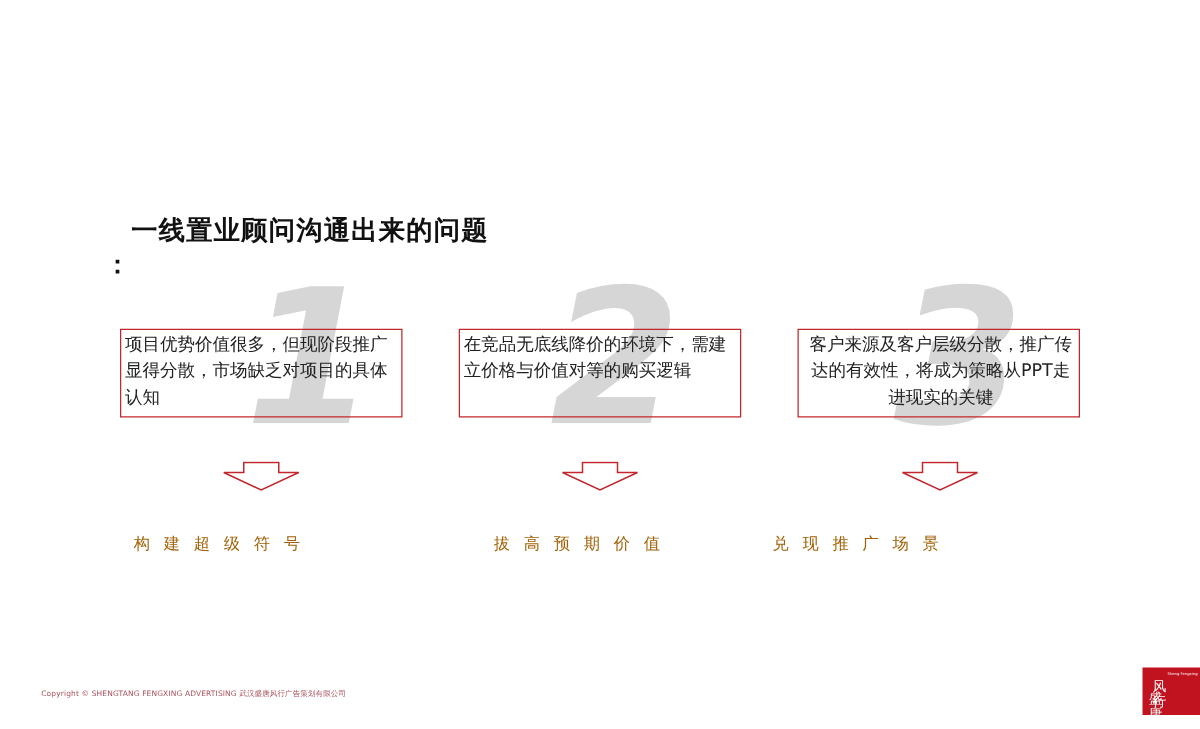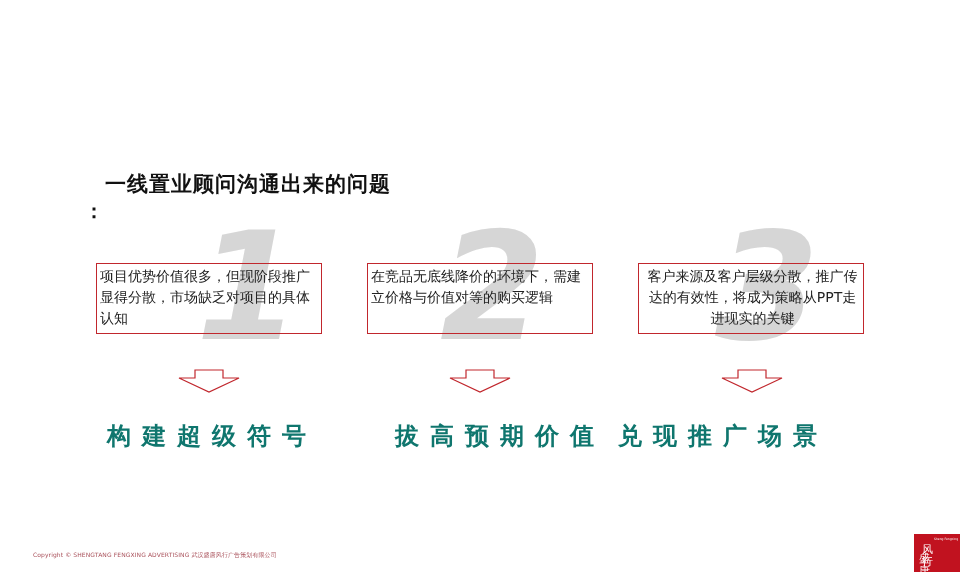--- a/index.html
+++ b/index.html
@@ -30,21 +30,21 @@
       border: 1.5px solid #c1272d; box-sizing: border-box;
       padding: 2px 0 0 3px; z-index: 1;
       font-size: 14px; line-height: 21px; color: #222;
       background: transparent;
     }
     .arrow {
       position: absolute; top: 369px; width: 64px; height: 24px;
     }
     .result {
       position: absolute; top: 422px; width: 230px;
-      font-size: 24px; font-weight: bold; color: #0f766e;
+      font-size: 13px; font-weight: normal; color: #a16207;
       letter-spacing: 11px; line-height: 28px;
     }
     .footer {
       position: absolute; left: 33px; top: 551px;
       font-size: 6px; color: #a9505a; letter-spacing: 0.1px;
       white-space: nowrap;
     }
     .logo {
       position: absolute; left: 914px; top: 534px; width: 46px; height: 38px;
       background: #c1121f; color: #fff;

